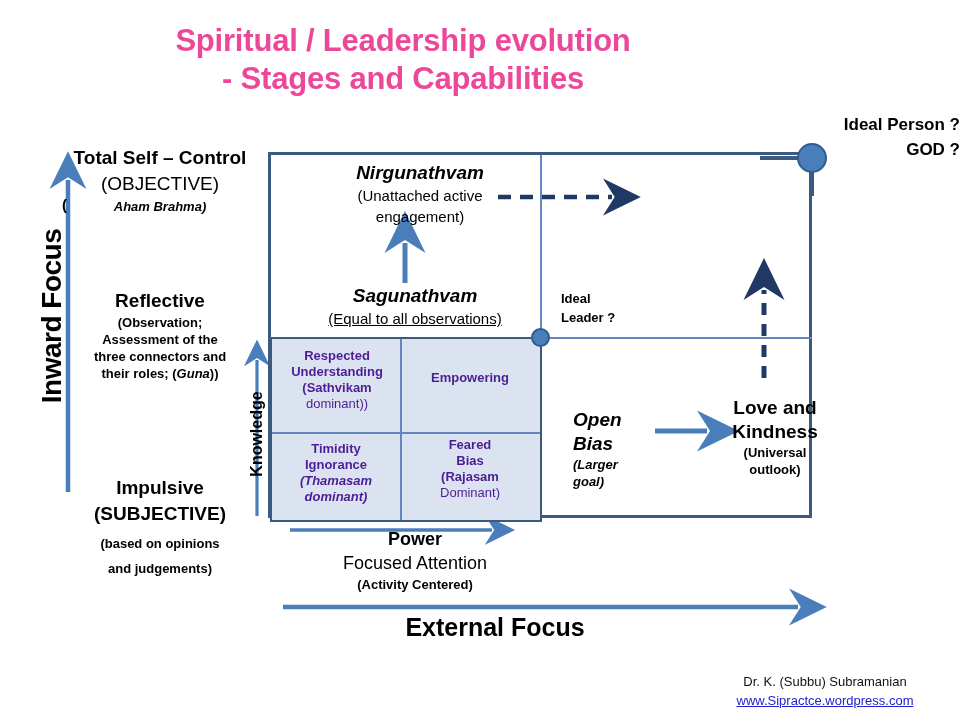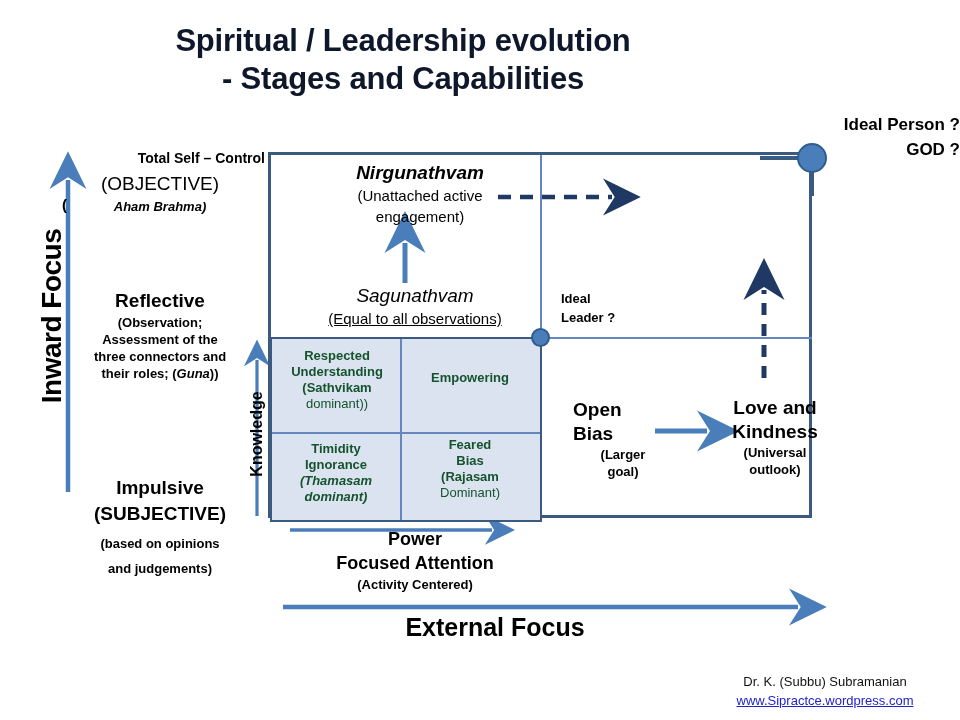--- a/index.html
+++ b/index.html
@@ -10,21 +10,21 @@
     color:#000000;
     overflow:hidden;
     position:relative;
   }
   .stage{position:absolute;left:0;top:0;width:960px;height:720px;}
   .abs{position:absolute;}
 
   
   #title{
     left:0;top:22px;width:806px;text-align:center;
-    color:#0f172a;font-weight:bold;font-size:31px;line-height:38px;
+    color:#ec4899;font-weight:bold;font-size:31px;line-height:38px;
     letter-spacing:-0.2px;
   }
   #title .l2{display:block;}
 
   
   #outer-box{
     left:268px;top:152px;width:544px;height:366px;
     border:3px solid #3A5A80;
     box-sizing:border-box;
     background:transparent;
@@ -36,61 +36,61 @@
   
   #matrix{
     left:270px;top:337px;width:272px;height:185px;
     background:#DCE3F0;
     border:2px solid #3A5A80;
     box-sizing:border-box;
   }
   #matrix-vline{left:400px;top:339px;width:2px;height:181px;background:#6487C0;}
   #matrix-hline{left:272px;top:432px;width:268px;height:2px;background:#6487C0;}
 
-  .cell{position:absolute;text-align:center;font-size:13px;line-height:16px;font-weight:bold;color:#14532d;}
+  .cell{position:absolute;text-align:center;font-size:13px;line-height:16px;font-weight:bold;color:#4c1d95;}
   #cell-tl{left:278px;top:348px;width:118px;}
   #cell-tr{left:406px;top:370px;width:128px;}
   #cell-bl{left:276px;top:441px;width:120px;}
   #cell-br{left:406px;top:437px;width:128px;}
   .cell .it{font-style:italic;}
   .cell .rg{font-weight:normal;}
 
   
   #nirgunathvam{left:300px;top:160px;width:240px;text-align:center;}
   #nirgunathvam .hd{font-size:19px;font-weight:bold;font-style:italic;line-height:25px;}
   #nirgunathvam .sub{font-size:15px;line-height:21px;}
 
   #sagunathvam{left:290px;top:283px;width:250px;text-align:center;}
-  #sagunathvam .hd{font-size:19px;font-weight:normal;font-style:italic;line-height:25px;}
+  #sagunathvam .hd{font-size:19px;font-weight:bold;font-style:italic;line-height:25px;}
   #sagunathvam .sub{font-size:15px;line-height:21px;text-decoration:underline;}
 
   
   #ideal-leader{left:561px;top:289px;width:90px;font-size:13px;font-weight:bold;line-height:19px;}
-  #open-mind{left:573px;top:398px;width:100px;font-size:19px;font-weight:bold;line-height:24px;}
-  #open-mind .sub{font-size:13px;line-height:17px;text-align:center;}
+  #open-mind{left:573px;top:408px;width:100px;font-size:19px;font-weight:bold;line-height:24px;font-style:italic;}
+  #open-mind .sub{font-size:13px;line-height:17px;}
   #love-kindness{left:722px;top:396px;width:106px;text-align:center;font-size:19px;font-weight:bold;line-height:24px;}
   #love-kindness .sub{font-size:13px;line-height:17px;}
 
   #ideal-person{left:720px;top:112px;width:240px;text-align:right;font-size:17px;font-weight:bold;line-height:25px;padding-right:14px;}
 
   
   #god-node{left:797px;top:143px;width:30px;height:30px;border-radius:50%;
     background:#4A7EBB;border:2px solid #2E5D8E;box-sizing:border-box;}
   
   #leader-node{left:531px;top:328px;width:19px;height:19px;border-radius:50%;
     background:#4A7EBB;border:2px solid #2E5D8E;box-sizing:border-box;}
 
   
   #inward-focus{
     left:-63px;top:300px;width:230px;text-align:center;
     transform:rotate(-90deg);
     font-size:28px;font-weight:bold;letter-spacing:-0.5px;
   }
   #total-self{left:55px;top:145px;width:210px;text-align:center;}
-  #total-self .l1{font-size:14px;font-weight:bold;line-height:26px;text-align:right;}
+  #total-self .l1{font-size:19px;font-weight:bold;line-height:26px;}
   #total-self .l2{font-size:19px;font-weight:normal;line-height:26px;}
   #total-self .l3{font-size:13px;font-weight:bold;font-style:italic;line-height:20px;}
   #paren-stray{left:62px;top:196px;font-size:15px;font-weight:bold;}
 
   #reflective{left:55px;top:288px;width:210px;text-align:center;}
   #reflective .hd{font-size:19px;font-weight:bold;line-height:26px;}
   #reflective .sub{font-size:13px;font-weight:bold;line-height:17px;}
   #reflective .it{font-style:italic;}
 
   #impulsive{left:55px;top:475px;width:210px;text-align:center;}
@@ -100,21 +100,21 @@
 
   #knowledge{
     left:182px;top:425px;width:150px;text-align:center;
     transform:rotate(-90deg);
     font-size:16px;font-weight:bold;
   }
 
   
   #power{left:300px;top:527px;width:230px;text-align:center;}
   #power .l1{font-size:18px;font-weight:bold;line-height:24px;}
-  #power .l2{font-size:18px;font-weight:bold;line-height:24px;}
+  #power .l2{font-size:18px;font-weight:normal;line-height:24px;}
   #power .sub{font-size:13px;font-weight:bold;line-height:19px;}
 
   #external-focus{left:330px;top:613px;width:330px;text-align:center;font-size:25px;font-weight:bold;}
 
   
   #footer{left:700px;top:672px;width:250px;text-align:center;font-size:13px;line-height:19px;color:#111;}
   #footer a{color:#2222CC;text-decoration:underline;}
 
   
   #vec{position:absolute;left:0;top:0;width:960px;height:720px;pointer-events:none;}

